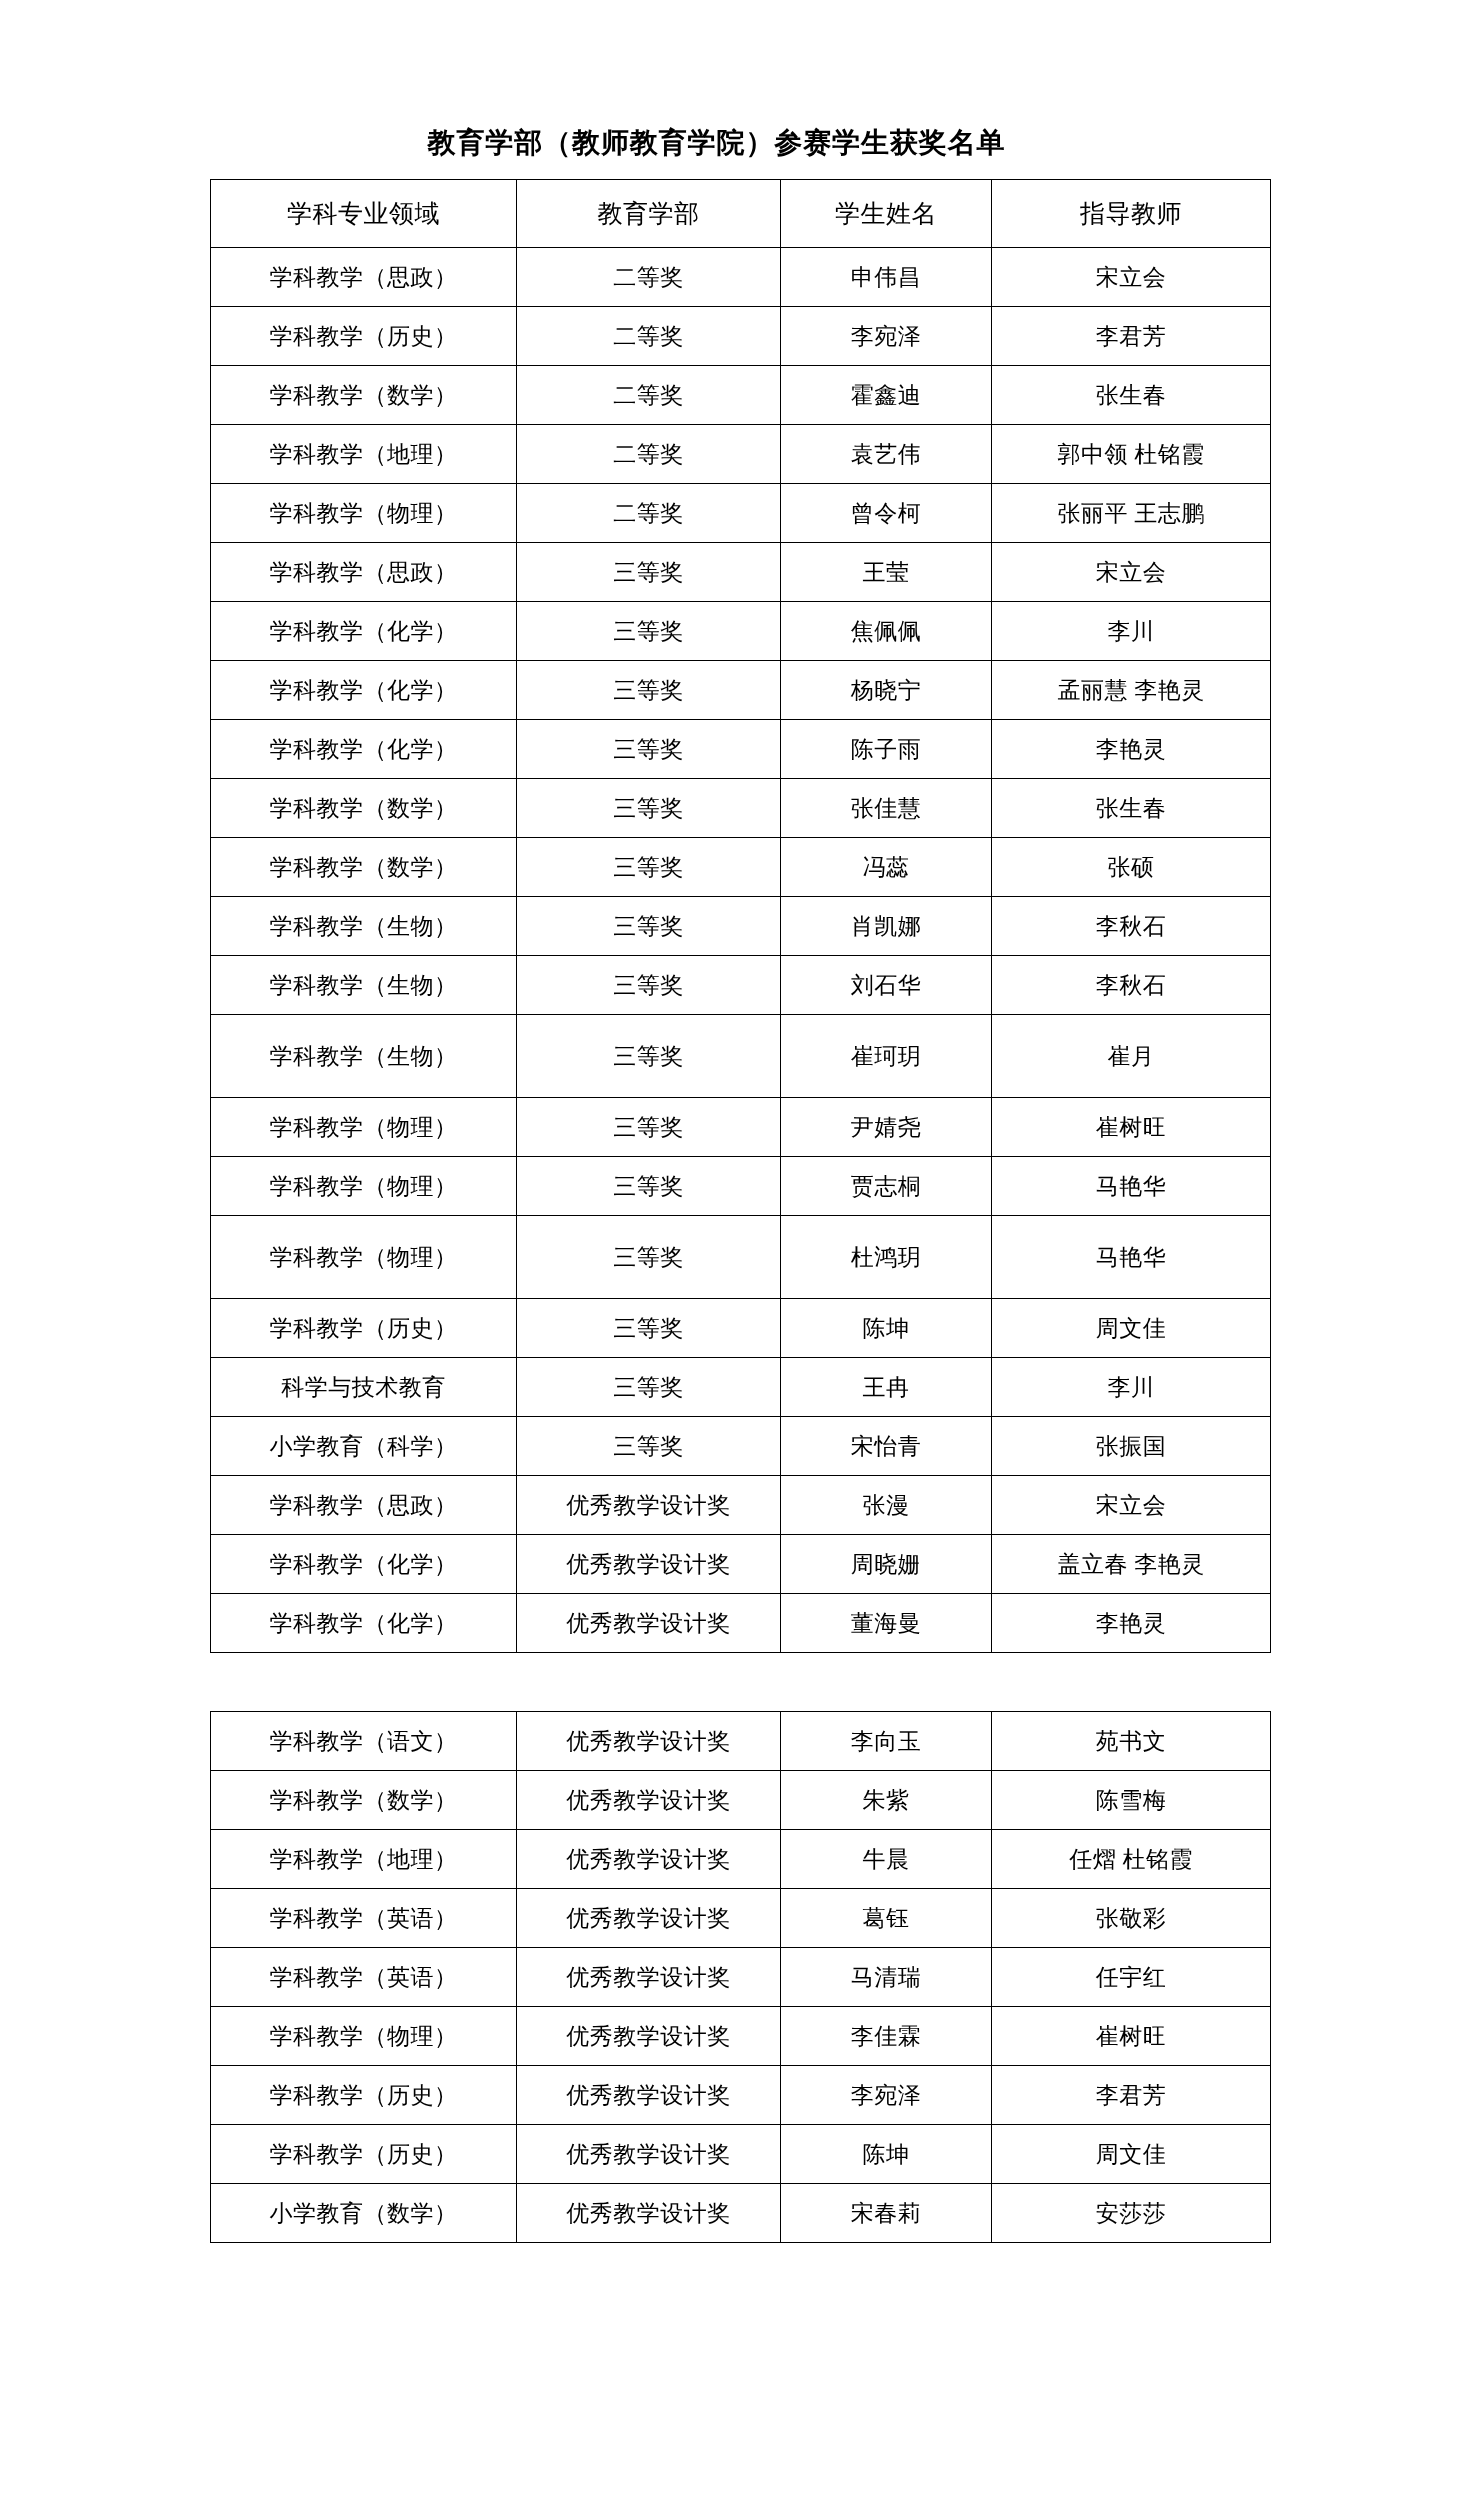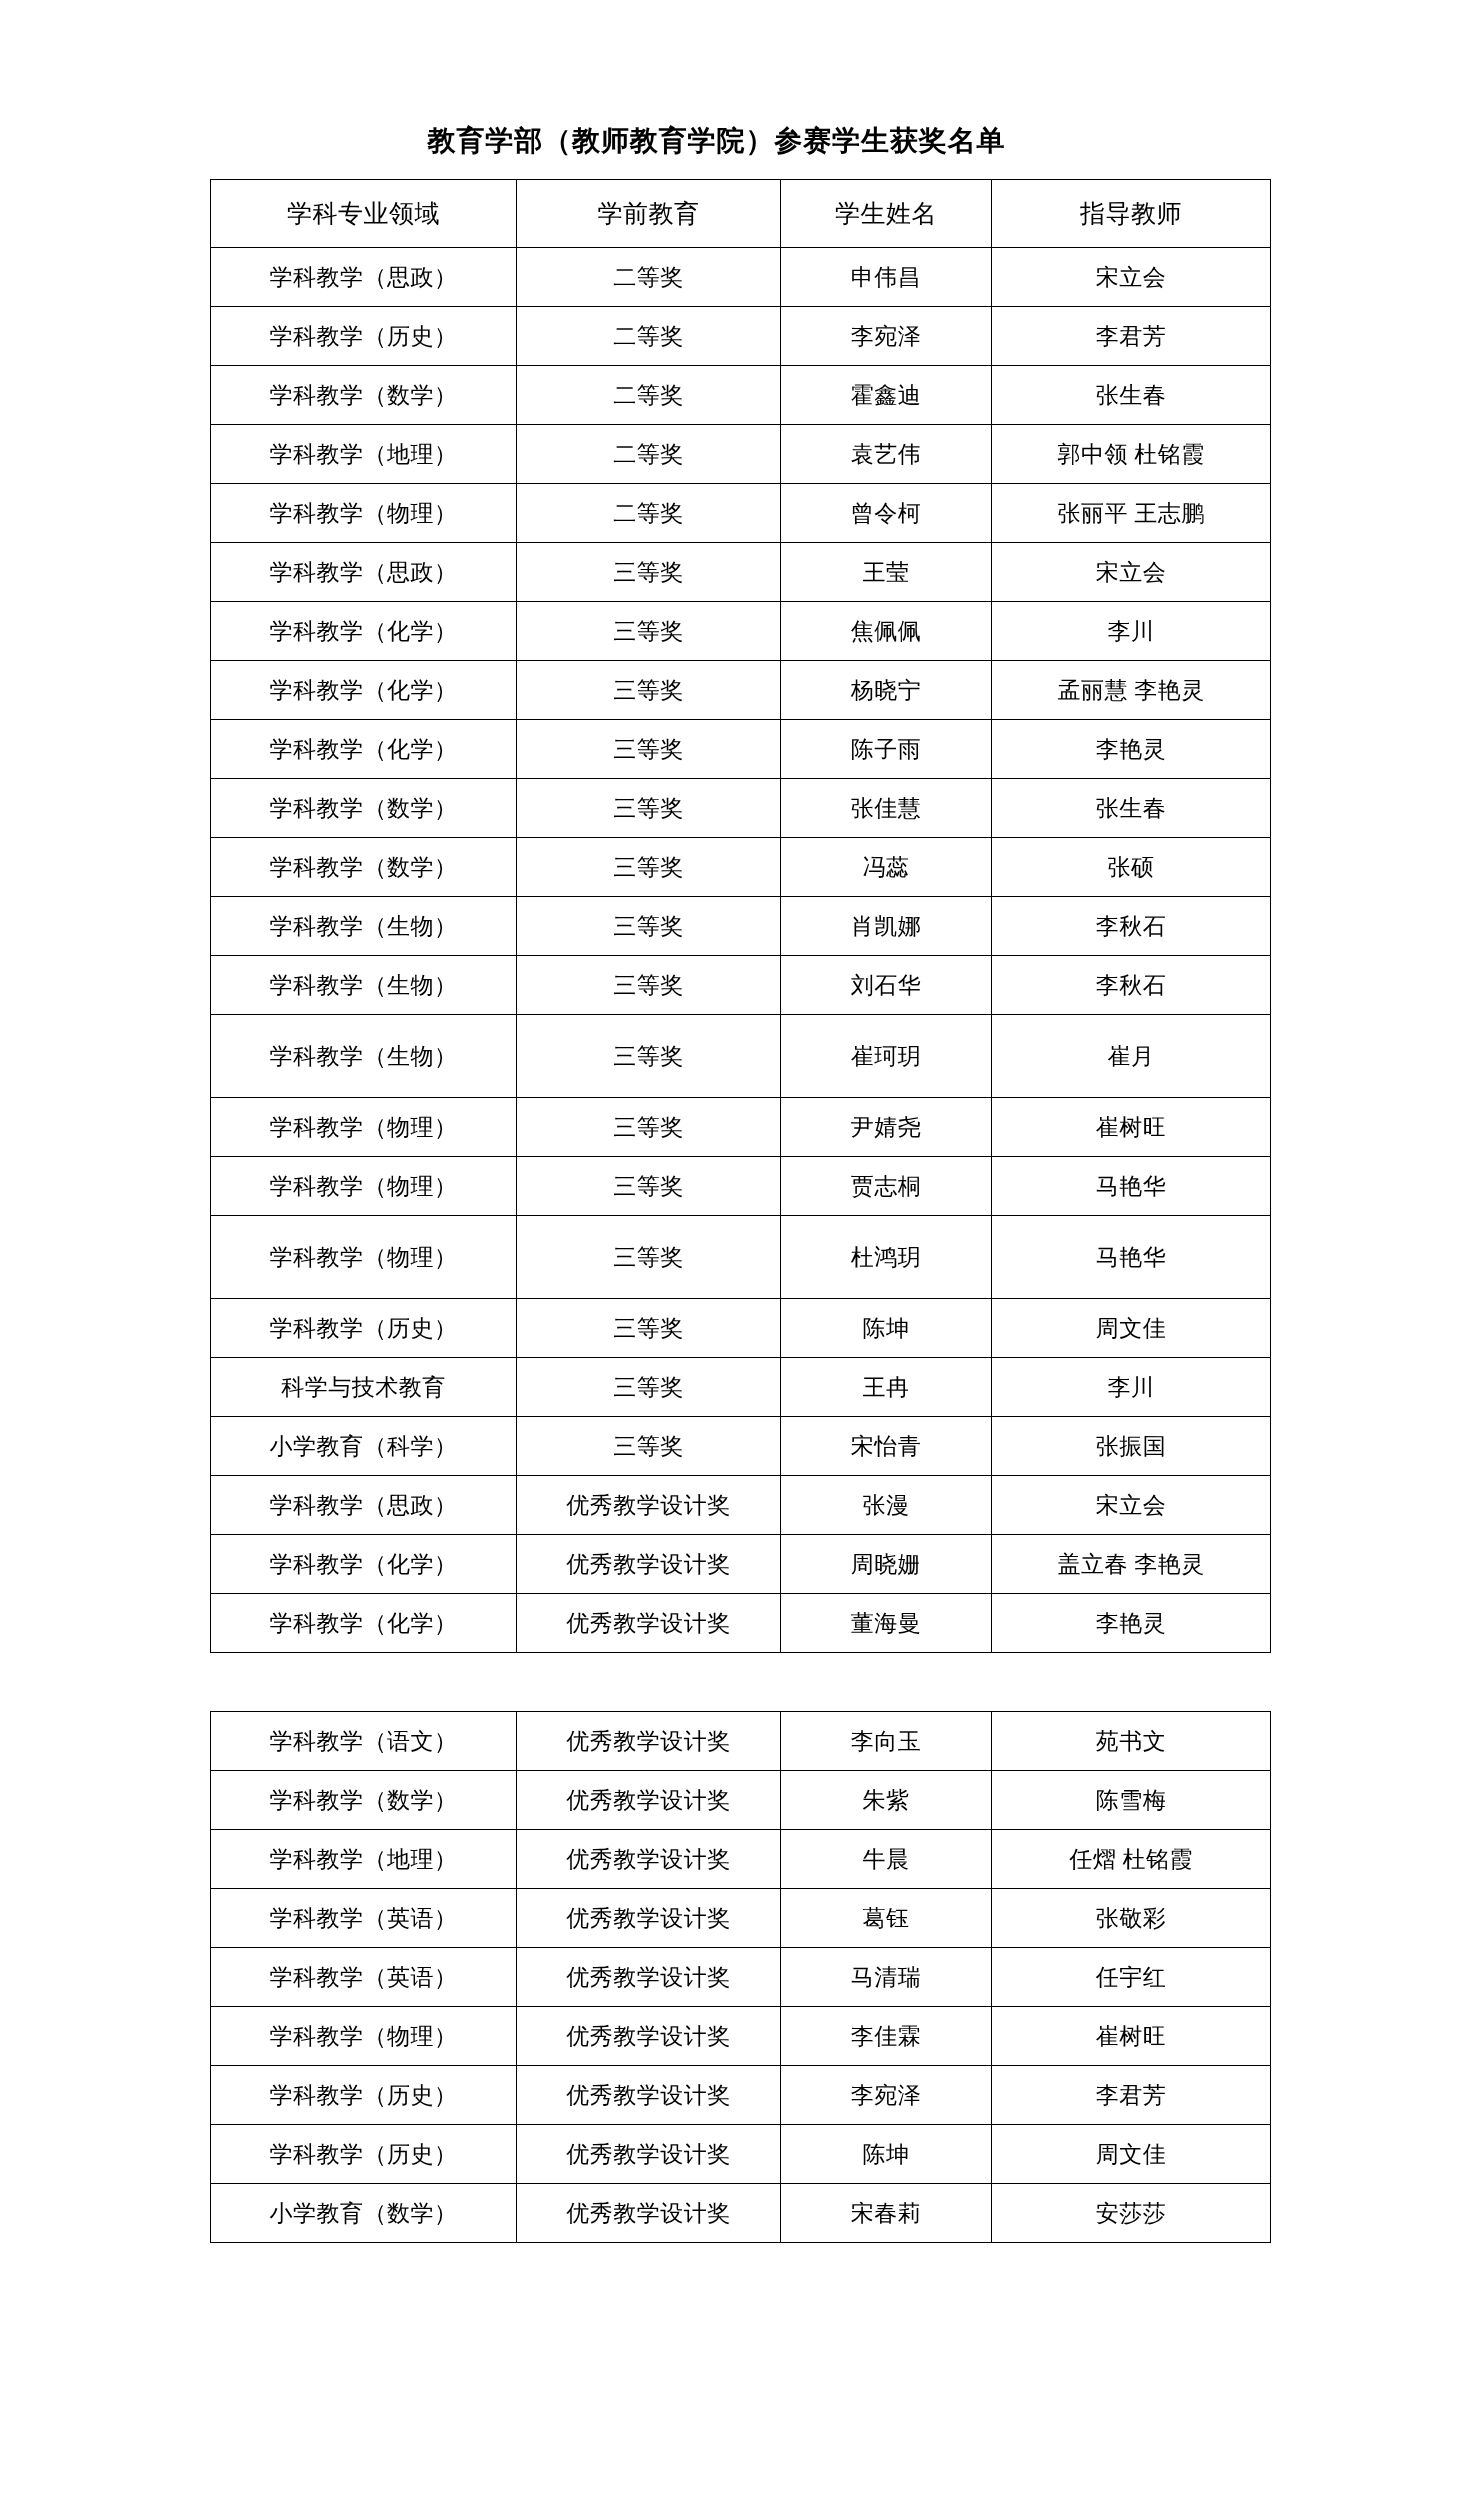--- a/index.html
+++ b/index.html
@@ -23,21 +23,21 @@
   .doc-title {
     position: absolute;
     left: 0;
     top: 122px;
     width: 1433px;
     text-align: center;
     font-size: 28px;
     font-weight: 700;
     letter-spacing: 0.9px;
     line-height: 41px;
-    font-family: Liberation Mono, monospace;
+    font-family: Liberation Serif, serif;
   }
   .table-wrap {
     position: absolute;
     left: 210px;
     top: 179px;
     width: 1059px;
   }
   table.award-table {
     border-collapse: collapse;
     width: 1059px;
@@ -93,21 +93,21 @@
     <table class="award-table">
       <colgroup>
         <col class="c0">
           <col class="c1">
           <col class="c2">
           <col class="c3">
       </colgroup>
       <thead>
         <tr>
           <th>学科专业领域</th>
-          <th>学前教育</th>
+          <th>教育学部</th>
           <th>学生姓名</th>
           <th>指导教师</th>
         </tr>
       </thead>
       <tbody id="table-body">
           <tr>
             <td>学科教学（思政）</td>
             <td>二等奖</td>
             <td>申伟昌</td>
             <td>宋立会</td>

